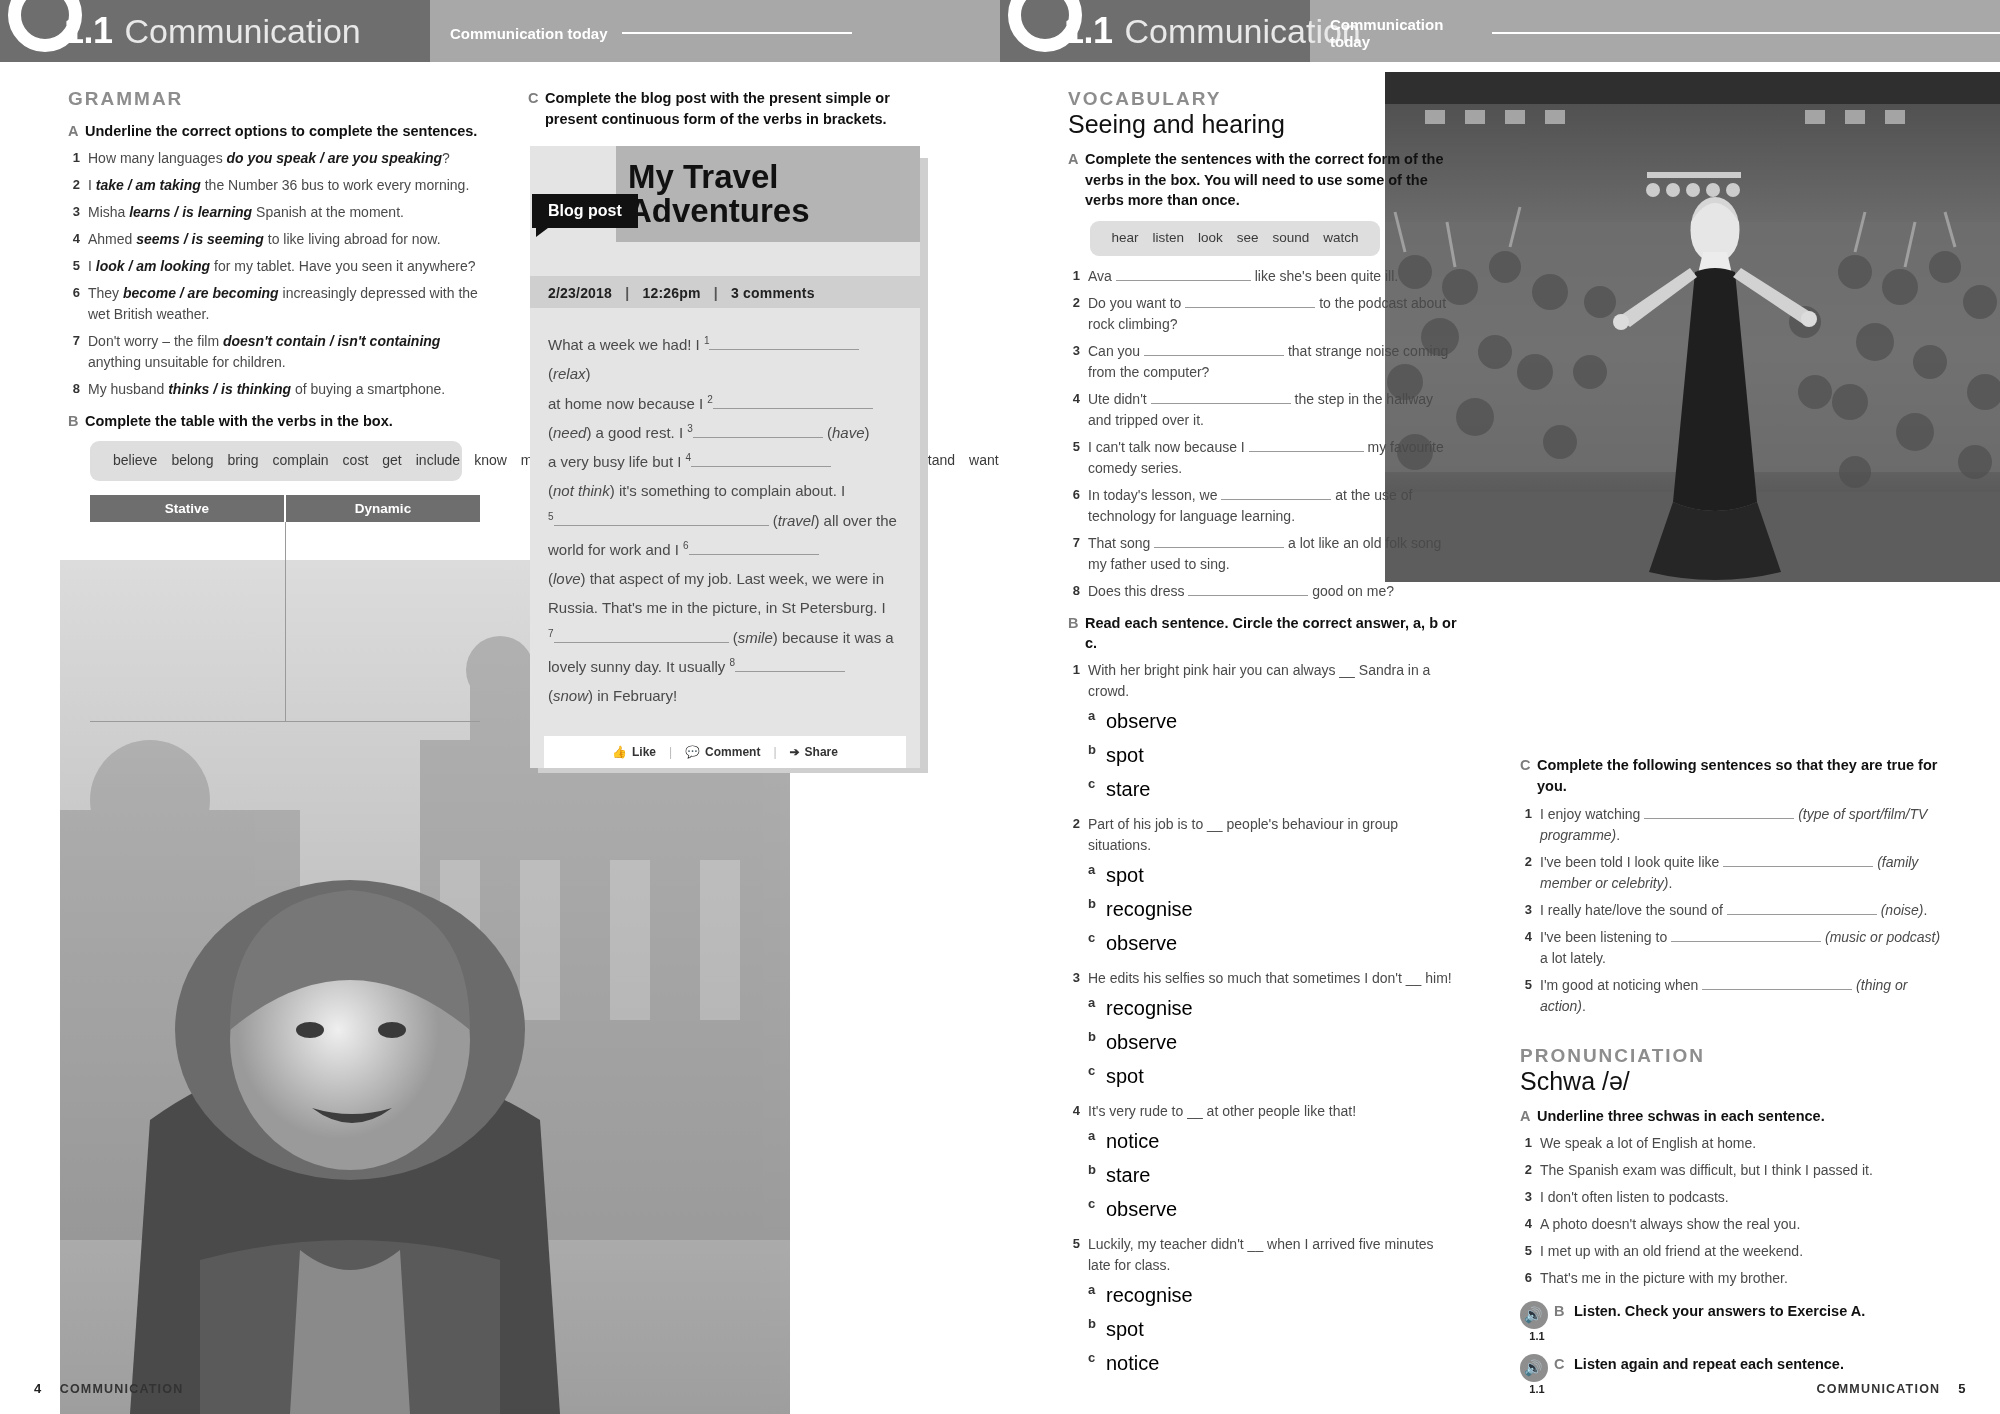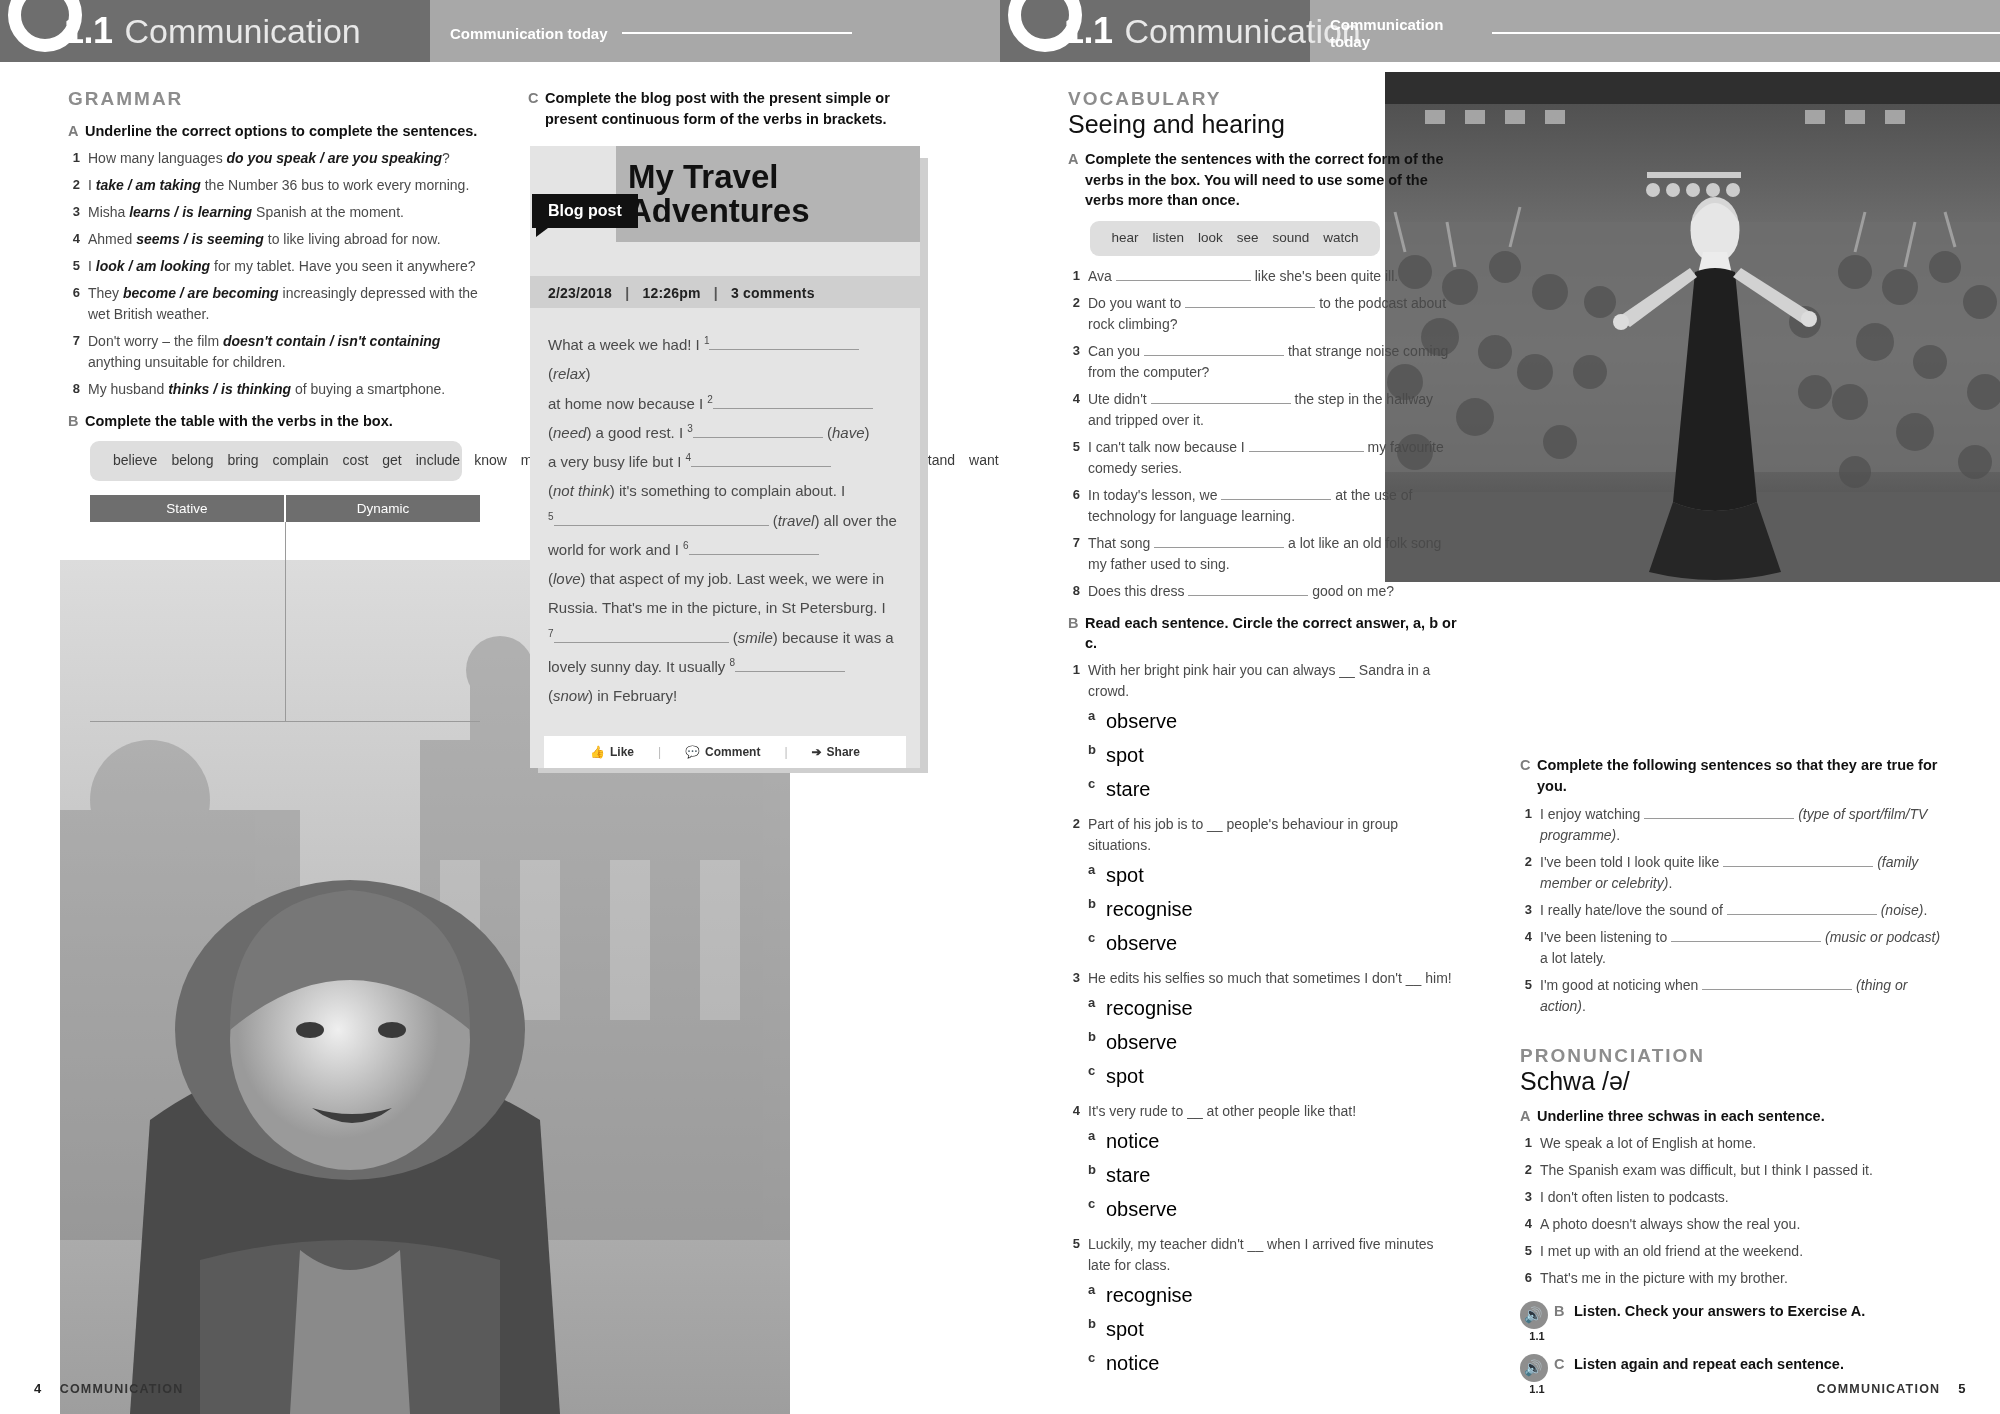--- a/index.html
+++ b/index.html
@@ -72,21 +72,21 @@
   }
   .wordbox span { margin: 0 7px; white-space: nowrap; }
   .wordbox.small { width: 290px; padding: 7px 14px; font-size: 13.5px; }
 
   .blank { display:inline-block; border-bottom:1px solid #9a9a9a; height:13px; vertical-align:baseline; }
 
   
   .tbl-wrap { margin: 14px 0 0 22px; width: 390px; }
   .tbl { width: 100%; border-collapse: collapse; }
   .tbl th {
-    background: #6e6e6e; color: #fff; font-size: 13.5px; font-weight: normal;
+    background: #6e6e6e; color: #fff; font-size: 13.5px; font-weight: bold;
     padding: 6px 0; width: 50%; border-right: 2px solid #fff;
   }
   .tbl th:last-child { border-right: none; }
   .tbl td { height: 200px; border-bottom: 1px solid #9a9a9a; border-right: 1px solid #9a9a9a; }
   .tbl td:last-child { border-right: none; }
 
   
   .photo { position: absolute; overflow: hidden; background: #b9b9b9; }
   .photo svg { display:block; width:100%; height:100%; }
 
@@ -101,21 +101,21 @@
     font-size: 16px; font-weight: bold; padding: 8px 16px;
   }
   .blog-tag:after{content:"";position:absolute;left:4px;bottom:-9px;border-left:12px solid #111;border-bottom:9px solid transparent;}
   .blog-meta { background:#cfcfcf; font-size: 14px; font-weight:bold; color:#222; padding: 9px 0 7px 18px; letter-spacing:.2px; margin-top: 34px;}
   .blog-meta .sep { margin: 0 9px; color:#555; }
   .blog-body { padding: 22px 18px 10px 18px; font-size: 15px; color:#4a4a4a; line-height: 1.95; }
   .blog-body i { font-style: italic; }
   .blog-body sup { font-size: 10px; vertical-align: super; }
   .blog-actions {
     background:#fff; margin: 16px 14px 16px 14px; padding: 9px 12px;
-    display:flex; justify-content:center; align-items:center; gap: 17px;
+    display:flex; justify-content:center; align-items:center; gap: 6px;
     font-size: 12px; font-weight:bold; color:#333;
   }
   .blog-actions .divz { color:#bbb; font-weight: normal; margin: 0 7px; }
   .blog-actions .ic { display:inline-block; margin-right:5px; }
 
   
   .foot { position:absolute; bottom: 18px; font-size: 12.5px; letter-spacing:.5px; }
   .foot .pg { font-weight: bold; color:#222; font-size: 13px; }
   .foot .nm { color:#333; font-weight: bold; letter-spacing: 1.2px; }
 

